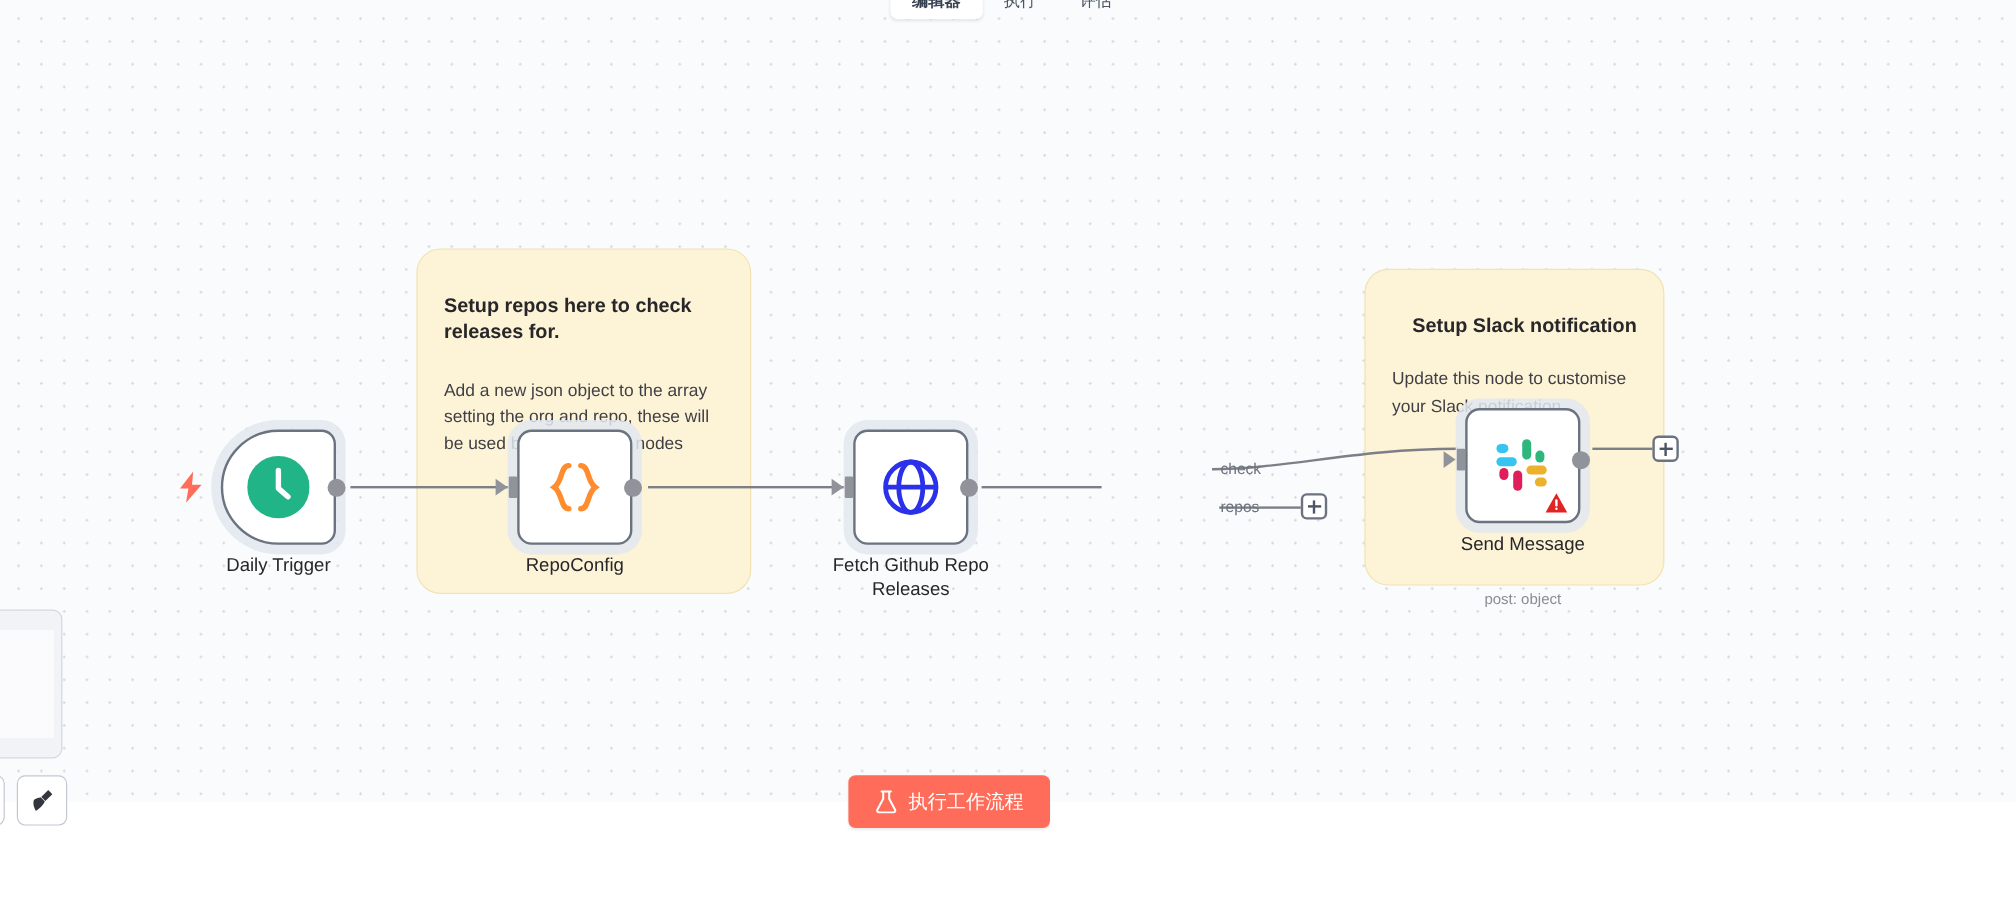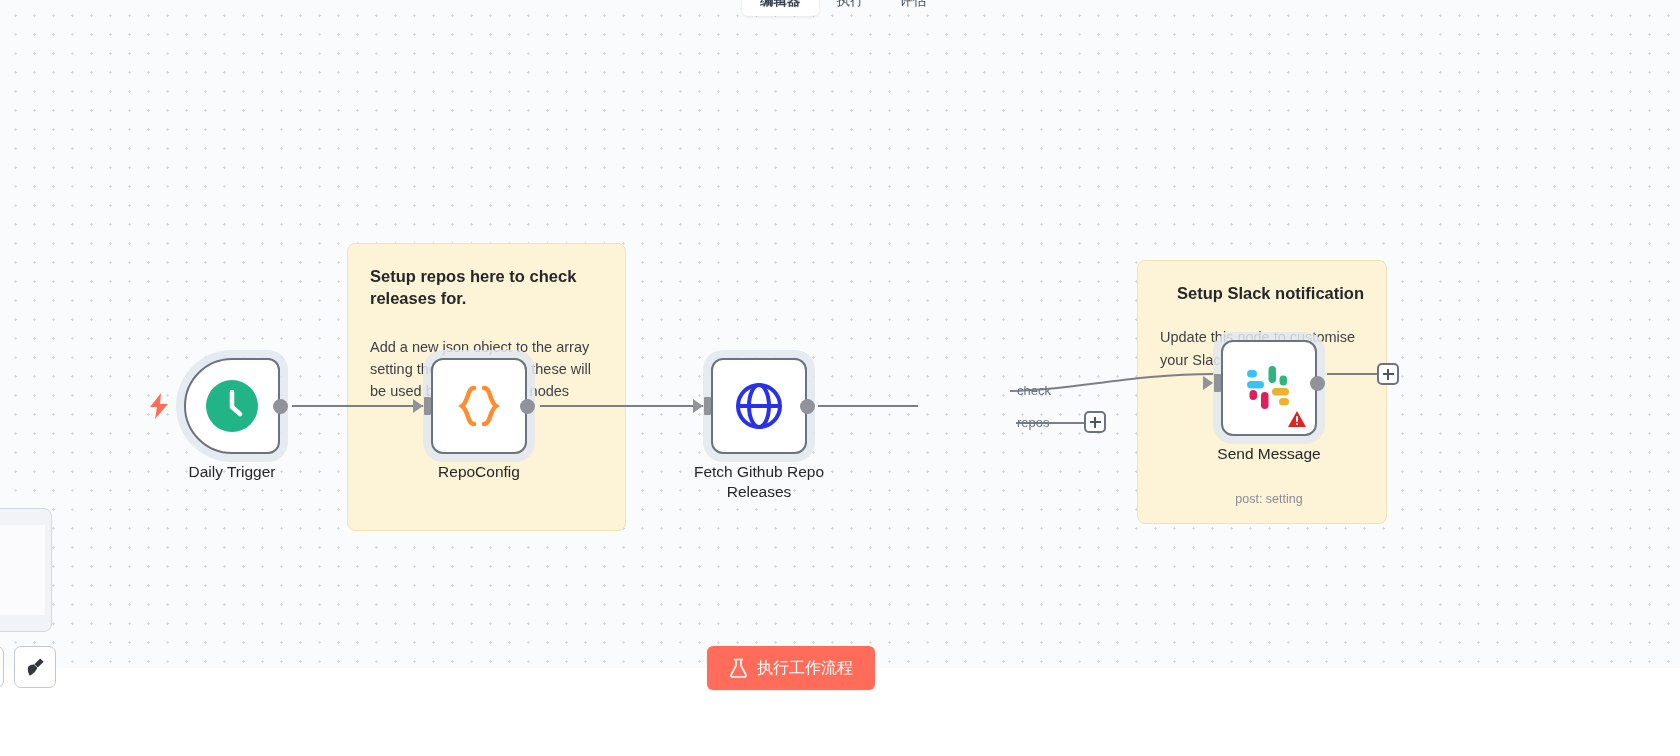--- a/index.html
+++ b/index.html
@@ -45,24 +45,23 @@
     color: #374151;
     font-weight: bold;
     box-shadow: 0 1px 3px rgba(0,0,0,0.10);
   }
 
   
   .sticky {
     position: absolute;
     background: #fdf3d7;
     border: 1px solid #f2e2b4;
-    border-radius: 8px;
-    padding: 21px 22px;
+    border-radius: 20px;
+    padding: 36px 22px;
     z-index: 1;
-    margin-top: 36px;
   }
   .sticky-title {
     font-size: 16.5px;
     font-weight: bold;
     color: #27272a;
     line-height: 1.35;
     margin-bottom: 26px;
   }
   .sticky-body {
     font-size: 14.5px;
@@ -378,21 +377,21 @@
         <rect x="36" y="36" width="10" height="7.5" rx="3.75" fill="#ecb22e"></rect>
       </svg>
       <svg class="warn-tri" width="20" height="18" viewBox="0 0 20 18">
         <path d="M10 1 L19 17 H1 Z" fill="#e02424"></path>
         <rect x="9" y="6" width="2" height="6" fill="#ffffff" rx="1"></rect>
         <rect x="9" y="13" width="2" height="2" fill="#ffffff" rx="1"></rect>
       </svg>
     </div>
     <div class="port-out" style="left:89px; top:36px;"></div>
     <div class="node-label">Send Message</div>
-    <div class="node-sub">post: setting</div>
+    <div class="node-sub">post: object</div>
   </div>
 
   <div class="plus-btn" style="left:1377px; top:363px;"></div>
 
   <div id="left-panel">
     <div class="inner"></div>
 
   </div>
   <div id="left-panel-strip"></div>
 

